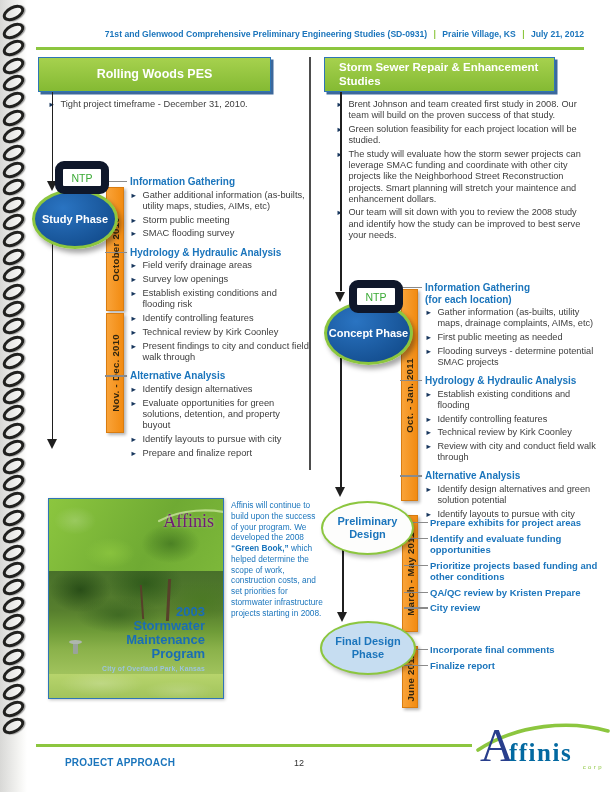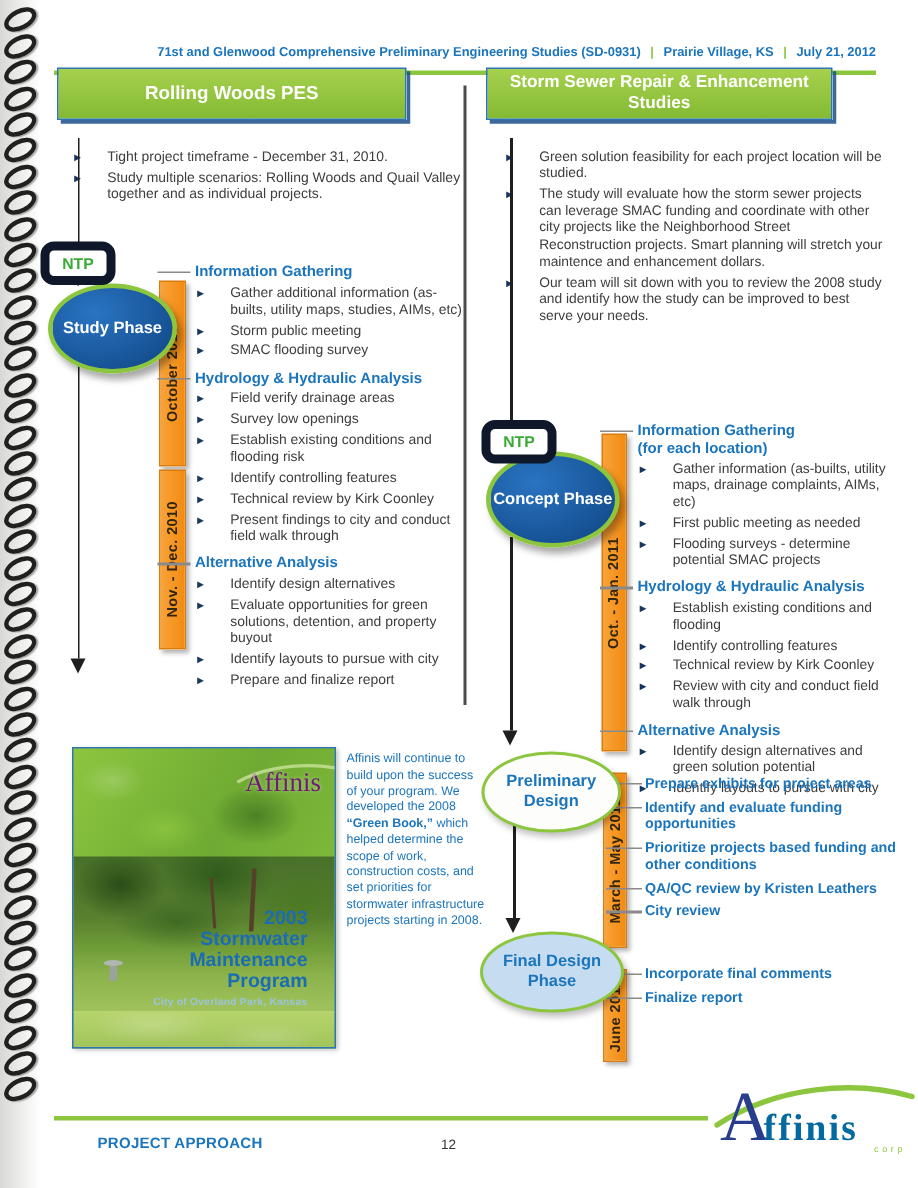--- a/index.html
+++ b/index.html
@@ -11,41 +11,41 @@
   .coil{display:block;width:17px;height:8px;border:3.4px solid #20201e;border-radius:50%;
         transform:rotate(-27deg);margin:3.4px auto 3.4px 2px;box-shadow:1px 1px 1px rgba(0,0,0,.35);}
   
   .hdr{position:absolute;left:100px;right:28px;top:29px;text-align:right;
        font-size:8.6px;font-weight:bold;color:#1b75bc;}
   .hdr .sep{color:#8cc63f;margin:0 4px;font-weight:bold;}
   .rule{position:absolute;background:#8cc63f;}
   .rule.top{left:36px;top:47px;width:548px;height:2.5px;}
   .rule.bottom{left:36px;top:744px;width:436px;height:2.5px;}
   
-  .gbox{position:absolute;top:45px;height:35px;box-sizing:border-box;
+  .gbox{position:absolute;top:57px;height:35px;box-sizing:border-box;
         background:linear-gradient(to bottom,#a6d14e,#84ba33);
         border:1px solid #2e75b6;box-shadow:2.5px 2.5px 0 rgba(26,78,138,.85);
-        display:flex;align-items:center;justify-content:center;text-align:center;
+        display:flex;align-items:center;justify-content:center;text-align:left;
         color:#fff;font-weight:bold;line-height:1.15;}
   .gbox.left{left:38px;width:233px;font-size:12.5px;}
   .gbox.right{left:324px;width:231px;font-size:11.5px;padding:0 14px;}
   .divider{position:absolute;left:309px;top:57px;width:1.5px;height:413px;background:#4d4d4d;}
   
   ul.blist{list-style:none;margin:0;padding:0;}
-  ul.blist li{display:flex;gap:16px;margin-bottom:2.5px;line-height:1.22;}
+  ul.blist li{display:flex;gap:5px;margin-bottom:2.5px;line-height:1.22;}
   .tri{flex:none;font-size:7.5px;color:#17365d;margin-top:1px;}
   .intro-l{position:absolute;left:48px;top:99px;width:262px;font-size:9.3px;}
   .intro-r{position:absolute;left:336px;top:99px;width:254px;font-size:9.2px;}
   
   .vline{position:absolute;width:1.6px;background:#1f1f1f;}
   .ah{position:absolute;width:0;height:0;border-left:5.5px solid transparent;
       border-right:5.5px solid transparent;border-top:10px solid #1f1f1f;}
-  .ntp{position:absolute;width:38px;height:17px;background:#fff;border:6px solid #0f172a;
+  .ntp{position:absolute;width:38px;height:17px;background:#fff;border:8px solid #0f172a;
        border-radius:9px;display:flex;align-items:center;justify-content:center;
-       color:#3aaa35;font-size:10.5px;font-weight:bold;z-index:3;}
+       color:#3aaa35;font-size:10.5px;font-weight:normal;z-index:3;margin-left:28px;}
   .oval{position:absolute;border-radius:50%;display:flex;align-items:center;justify-content:center;
         text-align:center;font-weight:bold;line-height:1.15;z-index:2;}
   .oval.navy{background:radial-gradient(ellipse at 35% 30%,#2a74c2,#155092 75%);
              border:3px solid #8cc63f;color:#fff;font-size:11px;box-shadow:3px 4px 5px rgba(0,0,0,.35);}
   .oval.white{background:#fdfdfc;border:2.5px solid #8cc63f;color:#1b75bc;font-size:11px;
               box-shadow:2px 3px 4px rgba(0,0,0,.25);}
   .oval.lblue{background:#c6ddf1;border:2.5px solid #8cc63f;color:#1b75bc;font-size:11px;
               box-shadow:2px 3px 4px rgba(0,0,0,.25);}
   
   .obar{position:absolute;background:linear-gradient(to right,#f9a339,#f28b11);
@@ -165,24 +165,20 @@
 
   <div class="gbox left">Rolling Woods PES</div>
   <div class="gbox right">Storm Sewer Repair &amp; Enhancement Studies</div>
   <div class="divider"></div>
 
   <ul class="blist intro-l">
     <li>
         <span class="tri">►</span>
         <span>Tight project timeframe - December 31, 2010.</span>
       </li>
-    <li>
-        <span class="tri">►</span>
-        <span>Study multiple scenarios: Rolling Woods and Quail Valley together and as individual projects.</span>
-      </li>
   </ul>
 
   <div class="vline" style="left:51.5px;top:92px;height:89px;"></div>
   <div class="ntp" style="left:27px;top:161px;">NTP</div>
   <div class="ah" style="left:46.5px;top:181px;"></div>
   <div class="oval navy" style="left:32px;top:189px;width:80px;height:54px;">Study Phase</div>
   <div class="vline" style="left:51.5px;top:243px;height:196px;"></div>
   <div class="ah" style="left:46.5px;top:439px;"></div>
 
   <div class="obar" style="left:106px;top:187px;width:18px;height:124px;">
@@ -256,20 +252,24 @@
           </li>
         <li>
             <span class="tri">►</span>
             <span>Prepare and finalize report</span>
           </li>
       </ul>
     </div>
   </div>
 
   <ul class="blist intro-r">
+    <li>
+        <span class="tri">►</span>
+        <span>Brent Johnson and team created first study in 2008. Our team will build on the proven success of that study.</span>
+      </li>
     <li>
         <span class="tri">►</span>
         <span>Green solution feasibility for each project location will be studied.</span>
       </li>
     <li>
         <span class="tri">►</span>
         <span>The study will evaluate how the storm sewer projects can leverage SMAC funding and coordinate with other city projects like the Neighborhood Street Reconstruction projects. Smart planning will stretch your maintence and enhancement dollars.</span>
       </li>
     <li>
         <span class="tri">►</span>
@@ -349,21 +349,21 @@
             <span>Identify layouts to pursue with city</span>
           </li>
       </ul>
     </div>
   </div>
 
   <div class="seccol" style="left:430px;top:517px;width:178px;">
     <div class="task">Prepare exhibits for project areas</div>
     <div class="task">Identify and evaluate funding opportunities</div>
     <div class="task">Prioritize projects based funding and other conditions</div>
-    <div class="task">QA/QC review by Kristen Leathers</div>
+    <div class="task">QA/QC review by Kristen Prepare</div>
     <div class="task">City review</div>
   </div>
 
   <div class="seccol" style="left:430px;top:644px;width:178px;">
     <div class="task">Incorporate final comments</div>
     <div class="task">Finalize report</div>
   </div>
 
   <div class="cover">
     <div class="cover-top"></div>

